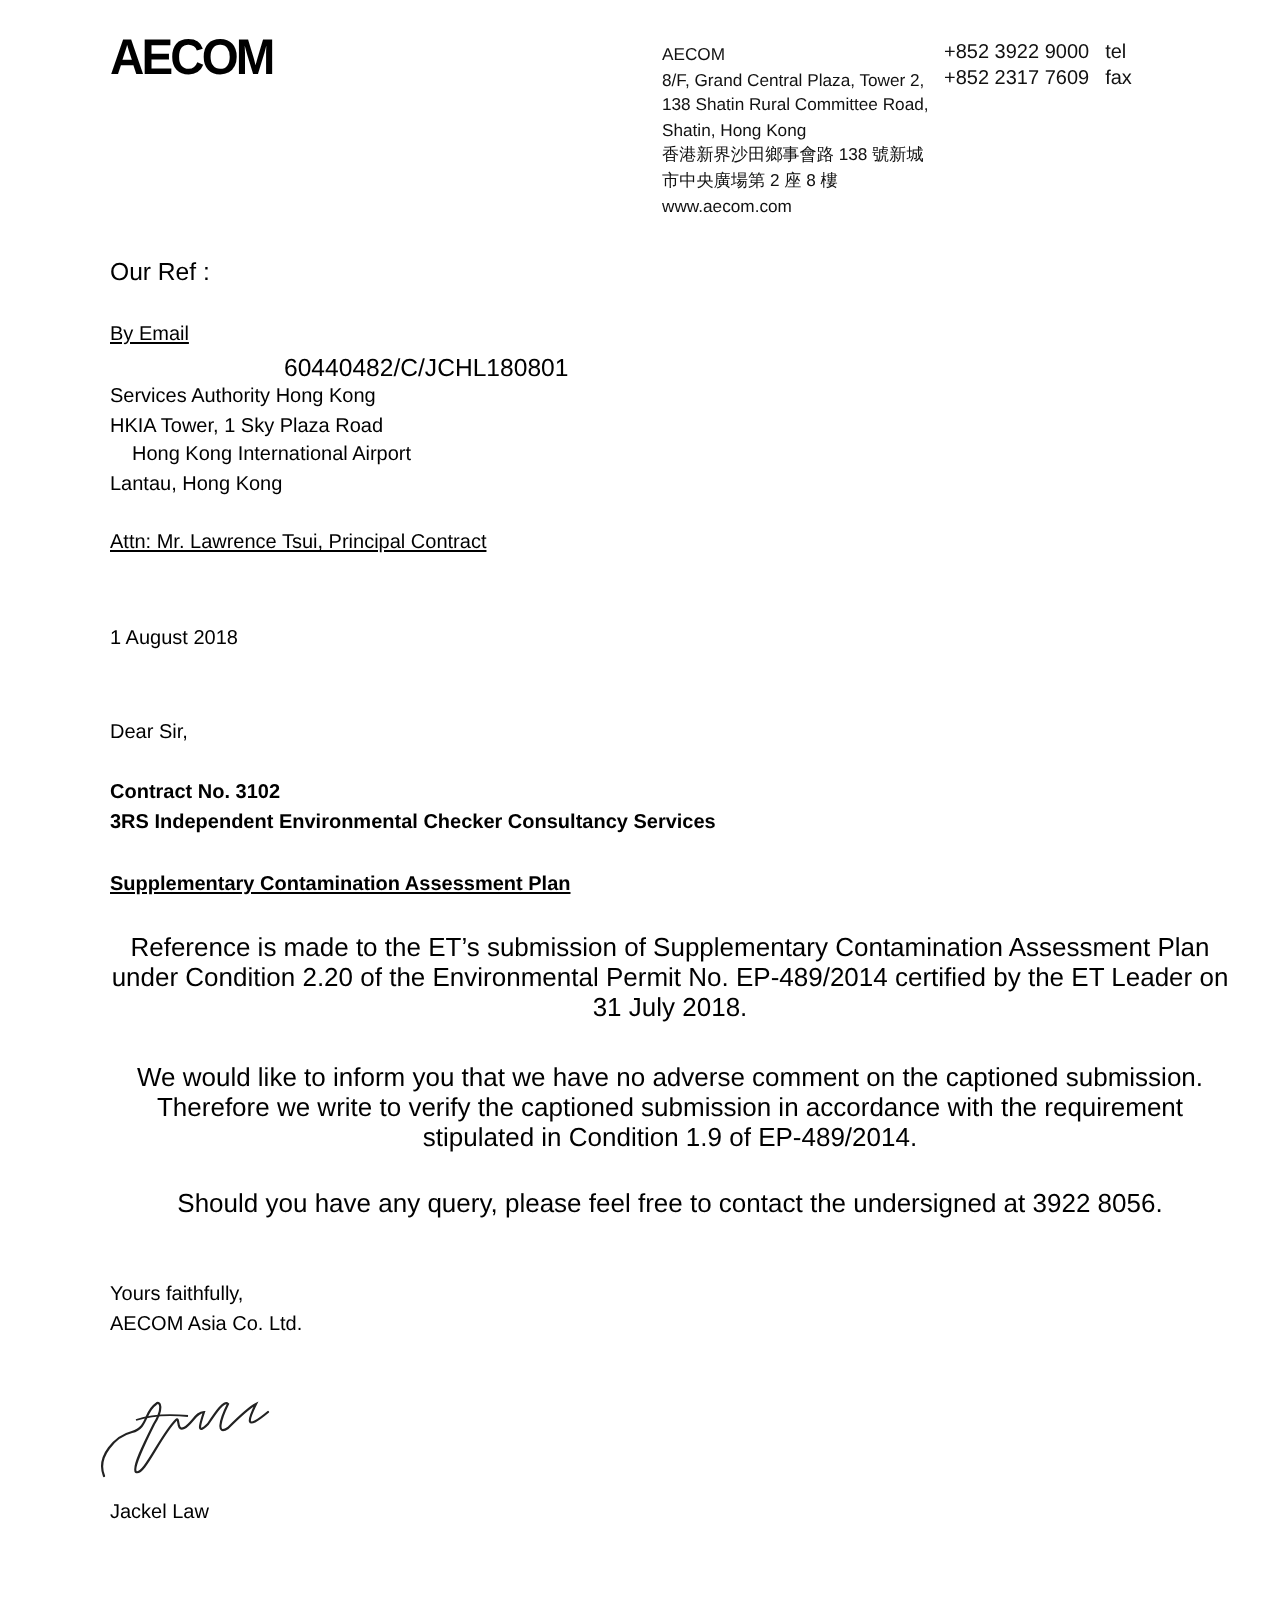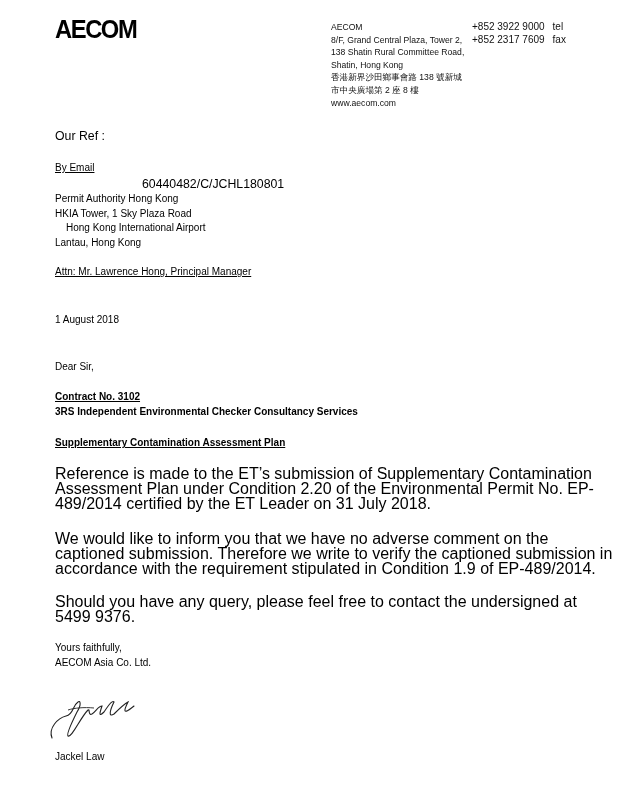--- a/index.html
+++ b/index.html
@@ -18,21 +18,21 @@
       font-size: 8.6px; line-height: 12.6px; color: #111;
     }
     .contact {
       position: absolute; left: 472px; top: 21px;
       font-size: 10px; line-height: 12.6px; color: #111;
     }
     .contact .row span.lab { margin-left: 8px; }
     .t { position: absolute; left: 55px; font-size: 10px; line-height: 15px; white-space: nowrap; }
     .u { text-decoration: underline; }
     .b { font-weight: bold; }
-    .para { position: absolute; left: 55px; width: 560px; font-size: 16px; line-height: 15px; }
+    .para { position: absolute; left: 55px; width: 560px; font-size: 13px; line-height: 15px; text-align: center; }
     .ref-label { position: absolute; left: 55px; top: 129px; font-size: 12.3px; }
     .ref-value { position: absolute; left: 142px; top: 129px; font-size: 12.3px; margin-top: 48px; }
     .sig {
       position: absolute; left: 44px; top: 688px; width: 100px; height: 55px;
     }
   </style>
 </head>
 <body>
 
 <div class="logo">AECOM</div>
@@ -54,39 +54,39 @@
   <div class="row">
     <span>+852 2317 7609</span><span class="lab">fax</span>
   </div>
 </div>
 
 <div class="ref-label">Our Ref :</div>
 <div class="ref-value">60440482/C/JCHL180801</div>
 
 <div class="t u" style="top:160px;">By Email</div>
 
-<div class="t" style="top:191px;">Permit Authority Hong Kong</div>
+<div class="t" style="top:191px;">Services Authority Hong Kong</div>
 <div class="t" style="top:206px;">HKIA Tower, 1 Sky Plaza Road</div>
 <div class="t" style="top:220px;margin-left:11px;">Hong Kong International Airport</div>
 <div class="t" style="top:235px;">Lantau, Hong Kong</div>
 
-<div class="t u" style="top:264px;">Attn: Mr. Lawrence Hong, Principal Manager</div>
+<div class="t u" style="top:264px;">Attn: Mr. Lawrence Tsui, Principal Contract</div>
 
 <div class="t" style="top:312px;">1 August 2018</div>
 
 <div class="t" style="top:359px;">Dear Sir,</div>
 
-<div class="t b" style="top:389px;text-decoration:underline;">Contract No. 3102</div>
+<div class="t b" style="top:389px;">Contract No. 3102</div>
 <div class="t b" style="top:404px;">3RS Independent Environmental Checker Consultancy Services</div>
 
 <div class="t b u" style="top:435px;">Supplementary Contamination Assessment Plan</div>
 
 <div class="para" style="top:466px;">Reference is made to the ET’s submission of Supplementary Contamination Assessment Plan under Condition 2.20 of the Environmental Permit No. EP-489/2014 certified by the ET Leader on 31 July 2018.</div>
 <div class="para" style="top:531px;">We would like to inform you that we have no adverse comment on the captioned submission. Therefore we write to verify the captioned submission in accordance with the requirement stipulated in Condition 1.9 of EP-489/2014.</div>
-<div class="para" style="top:594px;">Should you have any query, please feel free to contact the undersigned at 5499 9376.</div>
+<div class="para" style="top:594px;">Should you have any query, please feel free to contact the undersigned at 3922 8056.</div>
 
 <div class="t" style="top:640px;">Yours faithfully,</div>
 <div class="t" style="top:655px;">AECOM Asia Co. Ltd.</div>
 
 <svg class="sig" viewBox="0 0 100 55">
   <path d="M8 50 C 4 40, 14 30, 22 28 C 30 26, 28 18, 34 14 C 36 12, 38 16, 33 24 C 28 34, 22 46, 24 48 C 28 50, 36 30, 44 22 C 46 20, 44 28, 48 26 C 52 24, 54 18, 58 18 C 56 24, 54 30, 60 24 C 64 18, 68 12, 70 14 C 66 22, 64 30, 70 26 C 74 22, 80 16, 84 14 C 80 22, 78 28, 90 18" fill="none" stroke="#222" stroke-width="1.1" stroke-linecap="round"></path>
   <path d="M24 22 C 30 20, 40 19, 50 20" fill="none" stroke="#222" stroke-width="0.9"></path>
 </svg>
 
 <div class="t" style="top:749px;">Jackel Law</div>

